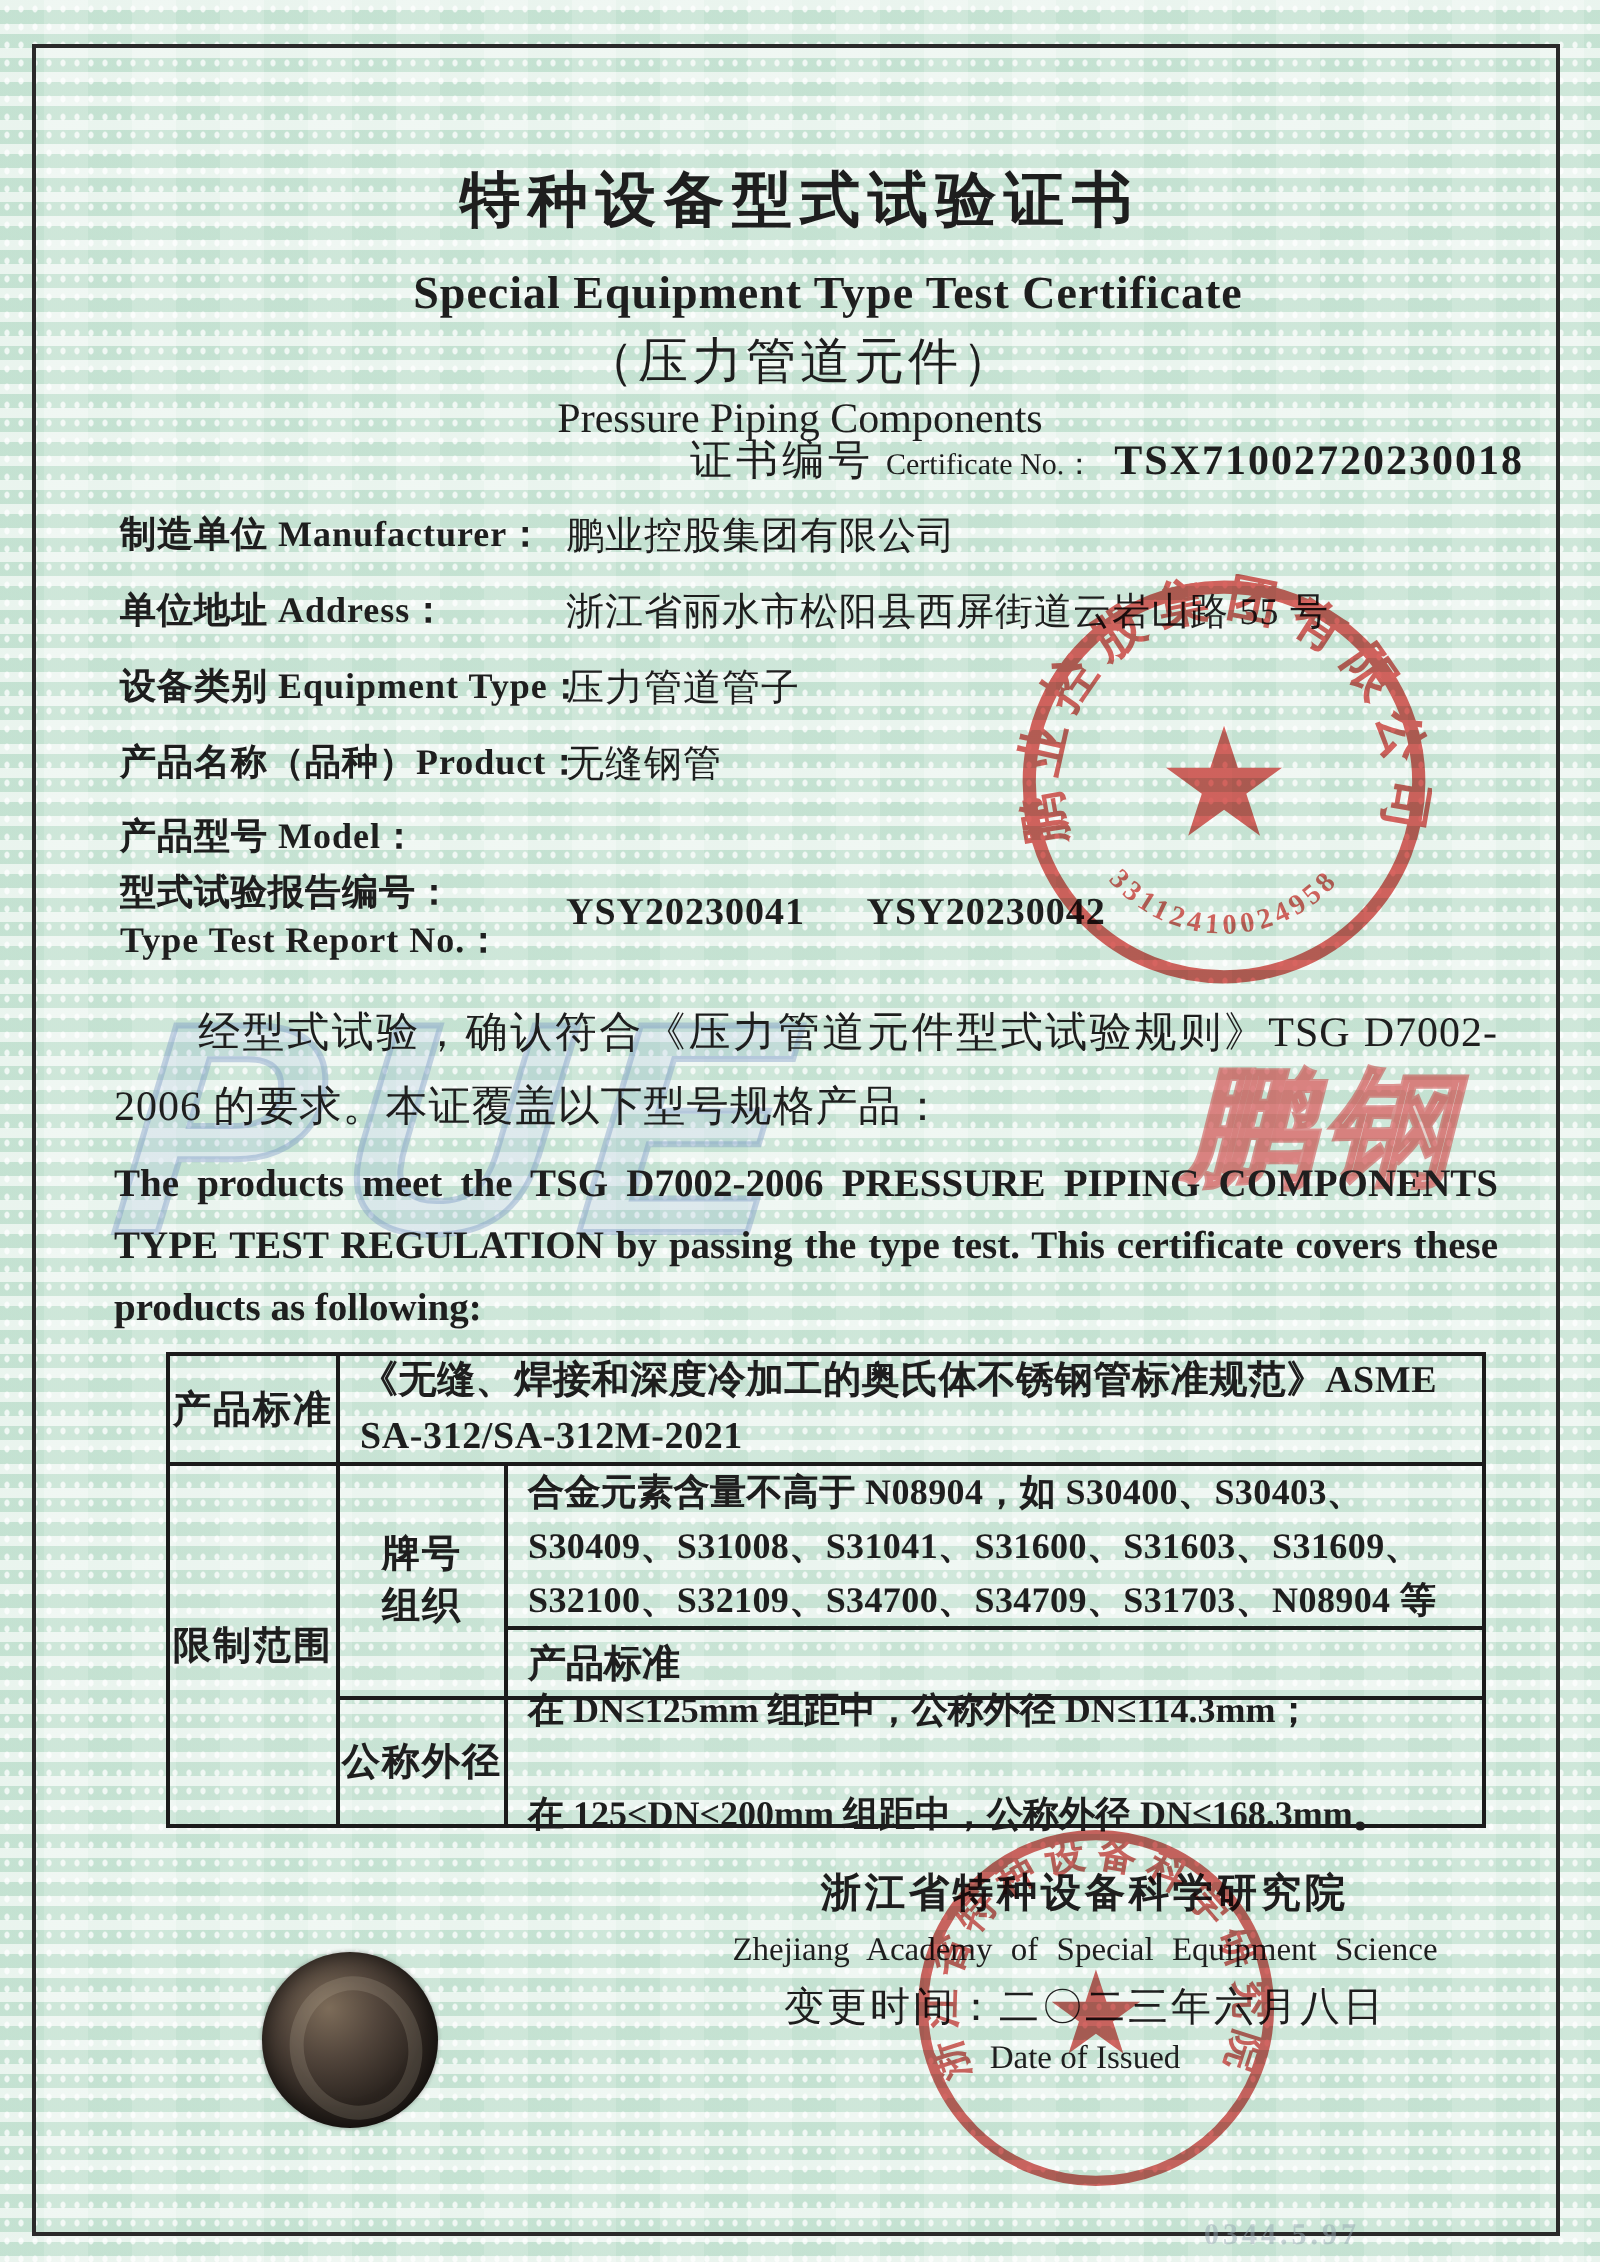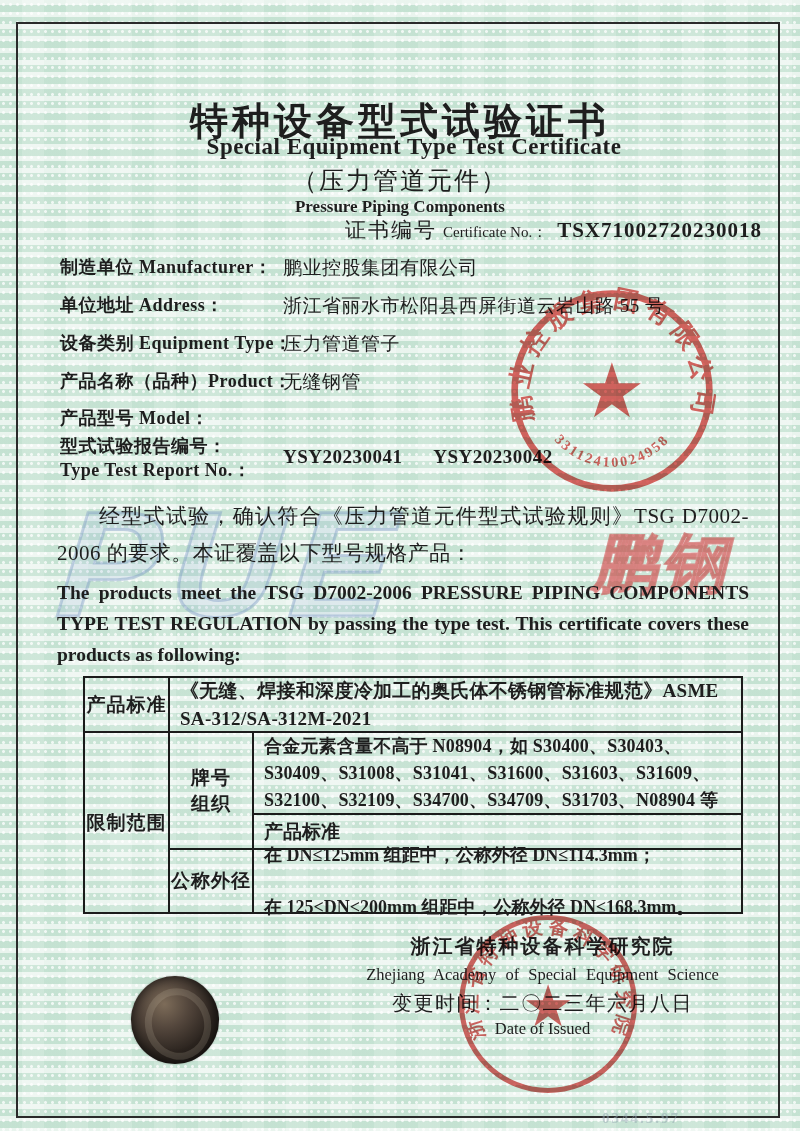--- a/index.html
+++ b/index.html
@@ -12,24 +12,24 @@
       radial-gradient(rgba(255,255,255,0.75) 1px, rgba(255,255,255,0) 1.6px),
       repeating-linear-gradient(180deg, rgba(255,255,255,0.55) 0 5px, rgba(168,212,189,0.28) 5px 12px),
       repeating-linear-gradient(90deg, rgba(150,202,176,0.14) 0 22px, rgba(255,255,255,0.10) 22px 44px);
     background-size:7px 9px,auto,auto;
   }
   .frame{position:absolute;left:16px;top:22px;right:20px;bottom:13px;border:2px solid #2a2a2a;z-index:1;}
   .abs{position:absolute;}
   .z2{z-index:2;}
   .center{left:0;right:0;text-align:center;}
 
-  .title-cn{top:96px;font-size:38px;font-weight:700;letter-spacing:4px;}
+  .title-cn{top:80px;font-size:30px;font-weight:700;letter-spacing:4px;}
   .title-en{top:134px;font-size:23px;font-weight:700;letter-spacing:0.5px;padding-left:28px;}
   .sub-cn{top:164px;font-size:25px;letter-spacing:2px;}
-  .sub-en{top:197px;font-size:17px;font-weight:700;}
+  .sub-en{top:197px;font-size:21px;font-weight:400;}
   .certno{left:345px;top:216px;white-space:nowrap;}
   .certno .cn{font-size:21px;letter-spacing:2px;}
   .certno .en{font-size:15px;font-weight:400;margin-left:6px;}
   .certno .no{font-size:21px;font-weight:700;margin-left:10px;letter-spacing:1px;}
 
   .f-label{left:60px;font-size:18px;font-weight:700;letter-spacing:0.5px;white-space:nowrap;}
   .f-value{left:283px;font-size:19px;white-space:pre;letter-spacing:0.5px;}
   .bold{font-weight:700;}
 
   .stmt{left:57px;width:692px;top:498px;}

